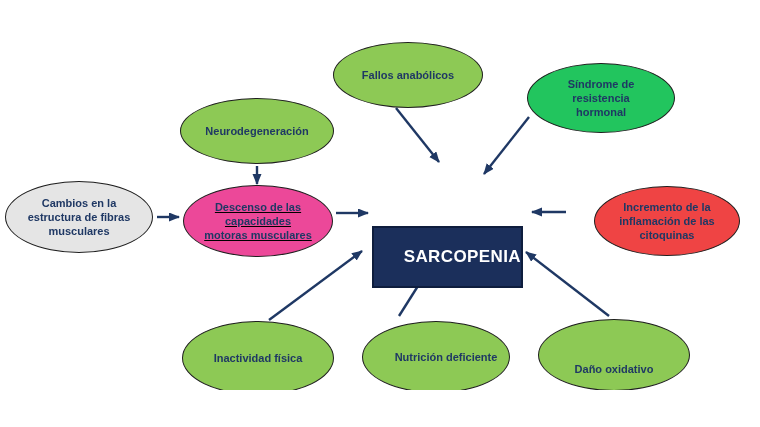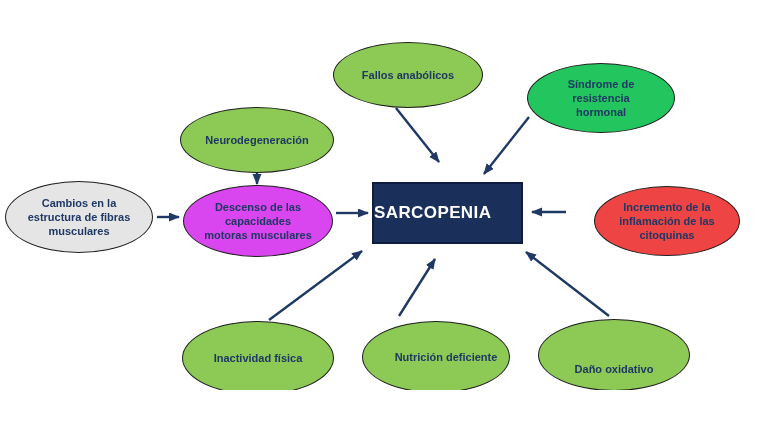--- a/index.html
+++ b/index.html
@@ -19,23 +19,24 @@
     box-sizing:border-box;
   }
   .node .label {
     font-weight:bold;
     font-size:11px;
     line-height:1.3;
     color:var(--node-text,#1F3864);
   }
   .center-box {
     position:absolute;
-    display:flex; align-items:center; justify-content:flex-start;
+    display:flex; align-items:center; justify-content:flex-end;
     box-sizing:border-box;
     text-align:center;
+    margin-top:44px;
   }
   .center-box .label {
     font-weight:bold;
     font-size:17px;
     letter-spacing:0.4px;
     color:var(--center-text,#ffffff);
   }
 </style>
 </head>
 <body>
@@ -61,27 +62,27 @@
       </g>
   </svg>
 
   <div id="nodes-layer">
       <div class="node" style="left: 333px; top: 42px; width: 150px; height: 66px; background: rgb(141, 201, 85); border: 1.6px solid rgb(31, 31, 31);">
         <span class="label" style="max-width: 140px;">Fallos anabólicos</span>
       </div>
       <div class="node" style="left: 527px; top: 63px; width: 148px; height: 70px; background: #22c55e; border: 1.6px solid rgb(31, 31, 31);">
         <span class="label" style="max-width: 82px;">Síndrome de resistencia hormonal</span>
       </div>
-      <div class="node" style="left: 180px; top: 107px; width: 154px; height: 66px; background: rgb(141, 201, 85); border: 1.6px solid rgb(31, 31, 31);">
+      <div class="node" style="left: 180px; top: 98px; width: 154px; height: 66px; background: rgb(141, 201, 85); border: 1.6px solid rgb(31, 31, 31);">
         <span class="label" style="max-width: 145px;">Neurodegeneración</span>
       </div>
       <div class="node" style="left: 5px; top: 181px; width: 148px; height: 72px; background: #e5e5e5; border: 1.6px solid rgb(31, 31, 31);">
         <span class="label" style="max-width: 114px;">Cambios en la estructura de fibras musculares</span>
       </div>
-      <div class="node" style="left: 183px; top: 185px; width: 150px; height: 72px; background: #d946ef; border: 1.6px solid rgb(31, 31, 31);">
+      <div class="node" style="left: 183px; top: 185px; width: 150px; height: 72px; background: #ec4899; border: 1.6px solid rgb(31, 31, 31); text-decoration: underline;">
         <span class="label" style="max-width: 110px;">Descenso de las capacidades motoras musculares</span>
       </div>
       <div class="node" style="left: 594px; top: 186px; width: 146px; height: 70px; background: #ef4444; border: 1.6px solid rgb(31, 31, 31);">
         <span class="label" style="max-width: 118px;">Incremento de la inflamación de las citoquinas</span>
       </div>
       <div class="node" style="left: 182px; top: 321px; width: 152px; height: 74px; background: rgb(141, 201, 85); border: 1.6px solid rgb(31, 31, 31); text-align: right;">
         <span class="label" style="max-width: 145px;">Inactividad física</span>
       </div>
       <div class="node" style="left: 362px; top: 321px; width: 148px; height: 72px; background: rgb(141, 201, 85); border: 1.6px solid rgb(31, 31, 31);">
         <span class="label" style="max-width: 140px; margin-left: 20px;">Nutrición deficiente</span>

